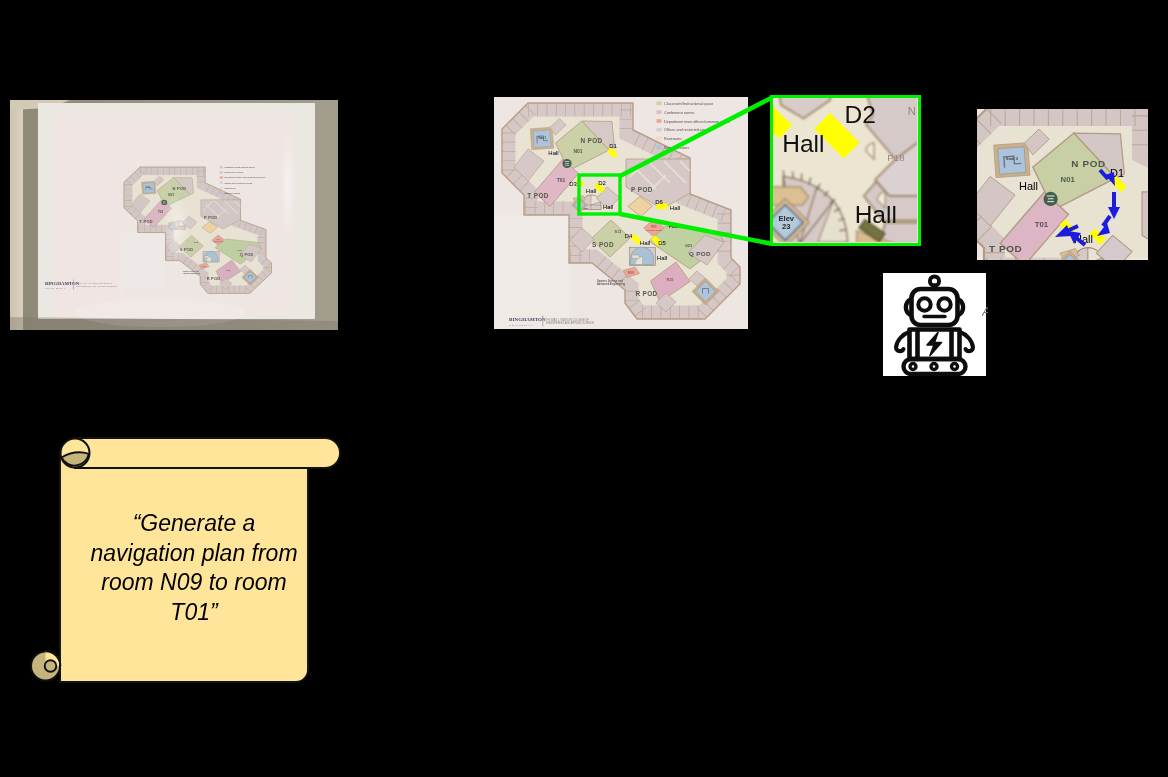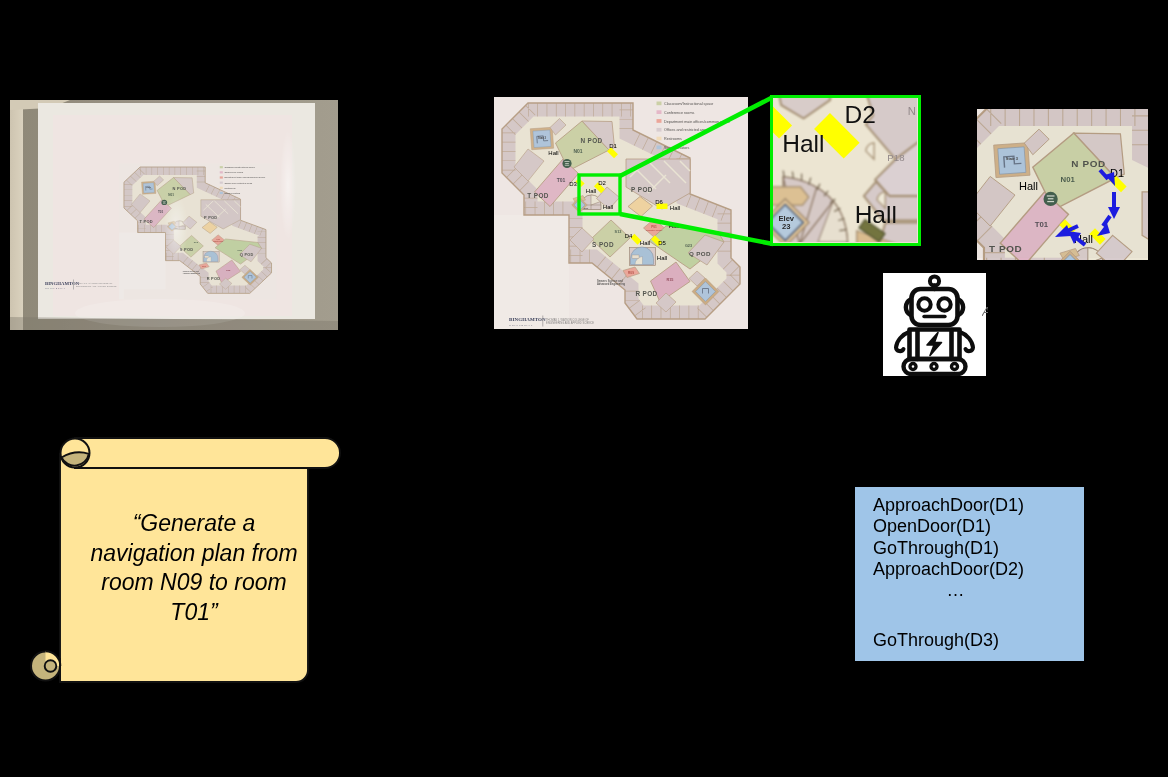--- a/index.html
+++ b/index.html
@@ -368,20 +368,14 @@
 
   <g font-family="Liberation Sans, sans-serif" font-style="italic" font-size="23" fill="#000" text-anchor="middle">
     <text x="164" y="101">“Generate a</text>
     <text x="164" y="130.5">navigation plan from</text>
     <text x="164" y="160">room N09 to room</text>
     <text x="164" y="189.5">T01”</text>
   </g>
 </svg>
 </div>
 
-<div class="abs" style="left:855px;top:487px;width:229px;height:174px;background:#9fc5e8;color:#000;
-     font-size:18px;line-height:21.3px;">
-  <div style="padding:8px 0 0 18px;">ApproachDoor(D1)<br>OpenDoor(D1)<br>GoThrough(D1)<br>ApproachDoor(D2)</div>
-  <div style="text-align:center;padding-right:28px;">…</div>
-  <div style="padding:29px 0 0 18px;">GoThrough(D3)</div>
-</div>
 
 </div>
 
 </body></html>

